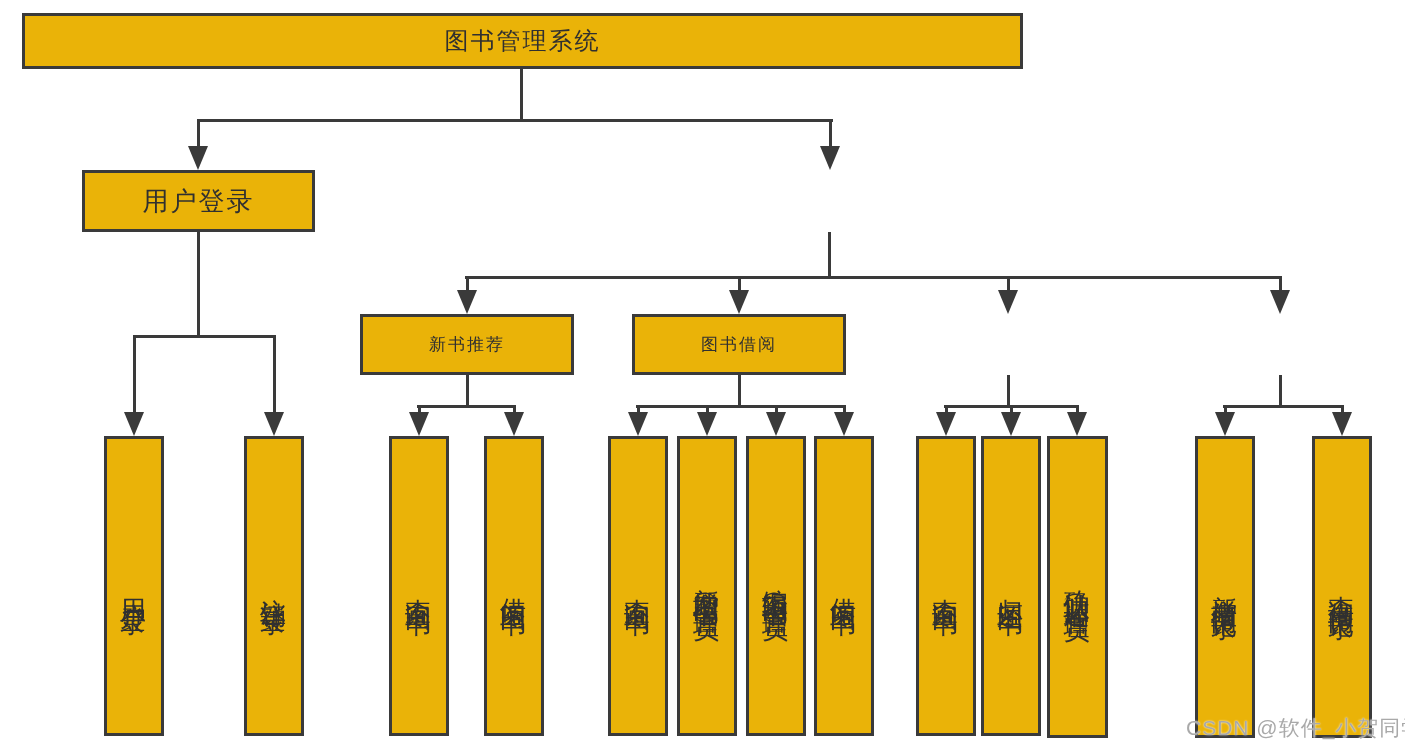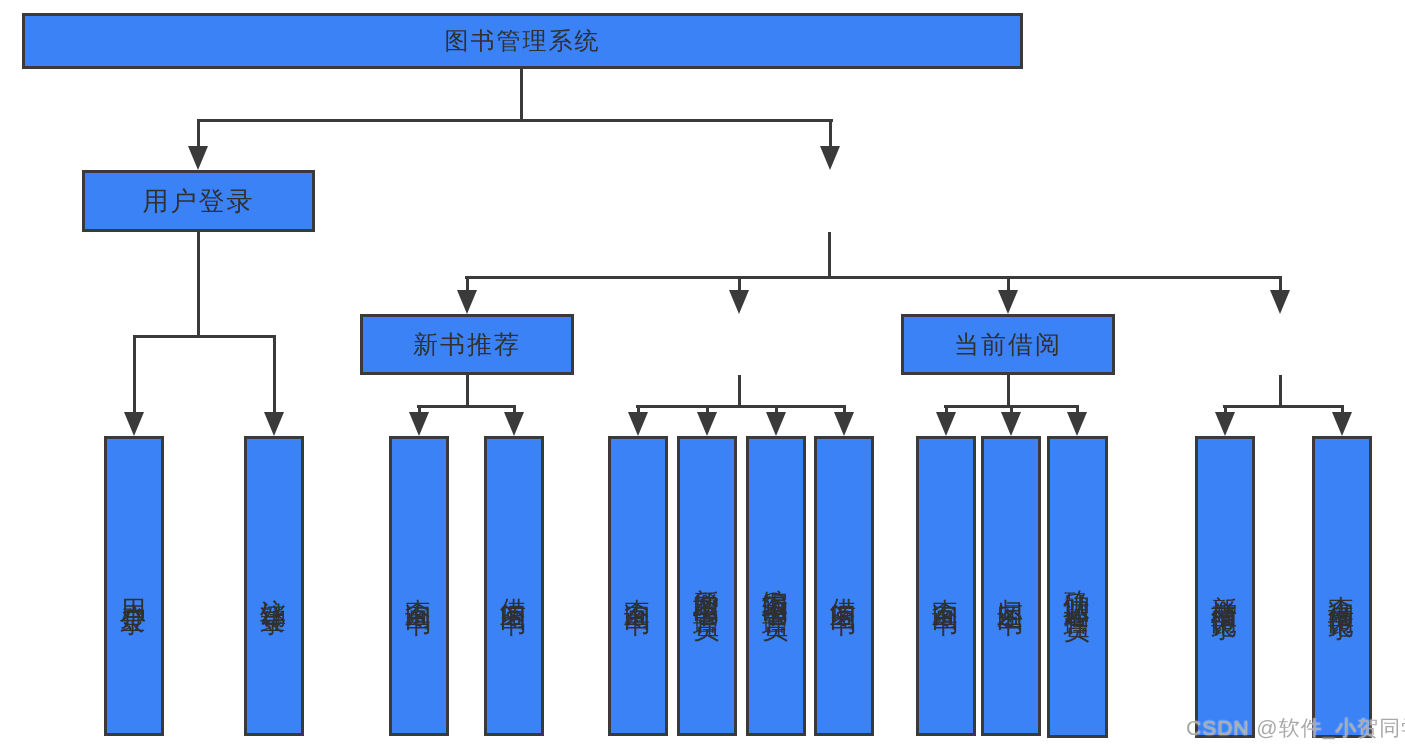--- a/index.html
+++ b/index.html
@@ -13,32 +13,32 @@
   #canvas{
     position:relative;
     width:1405px;height:747px;
     background:var(--bg);
     overflow:hidden;
   }
   .node{
     position:absolute;
     box-sizing:border-box;
     border:3px solid var(--line);
-    background:#3b82f6;
+    background:#eab308;
     color:var(--text);
     display:flex;
     align-items:center;
     justify-content:center;
     text-align:left;
     letter-spacing:2px;
     white-space:nowrap;
   }
   .node.root{font-size:24px;}
   .node.l2{font-size:26px;}
-  .node.l3{font-size:25px;}
+  .node.l3{font-size:17px;}
   .node.leaf{
     writing-mode:vertical-rl;
     text-orientation:upright;
     font-size:26px;
     letter-spacing:4px;
     white-space:nowrap;
   }
   .vl,.hl{position:absolute;background:var(--line);}
   .vl{width:3px;}
   .hl{height:3px;}
@@ -61,21 +61,21 @@
 </head>
 <body>
 
 <div id="canvas">
 
   <div class="node root" style="left:22px;top:13px;width:1001px;height:56px">图书管理系统</div>
 
   <div class="node l2" style="left:82px;top:170px;width:233px;height:62px">用户登录</div>
 
   <div class="node l3" style="left:360px;top:314px;width:214px;height:61px">新书推荐</div>
-  <div class="node l3" style="left:901px;top:314px;width:214px;height:61px">当前借阅</div>
+  <div class="node l3" style="left:632px;top:314px;width:214px;height:61px">图书借阅</div>
 
   <div class="node leaf" style="left:104px;top:436px;width:60px;height:300px">用户登录</div>
   <div class="node leaf" style="left:244px;top:436px;width:60px;height:300px">注销登录</div>
 
   <div class="node leaf" style="left:389px;top:436px;width:60px;height:300px">查询图书</div>
   <div class="node leaf" style="left:484px;top:436px;width:60px;height:300px">借阅图书</div>
 
   <div class="node leaf" style="left:608px;top:436px;width:60px;height:300px">查询图书</div>
   <div class="node leaf" style="left:677px;top:436px;width:60px;height:300px">新增图书（管理员）</div>
   <div class="node leaf" style="left:746px;top:436px;width:60px;height:300px">编辑图书（管理员）</div>

